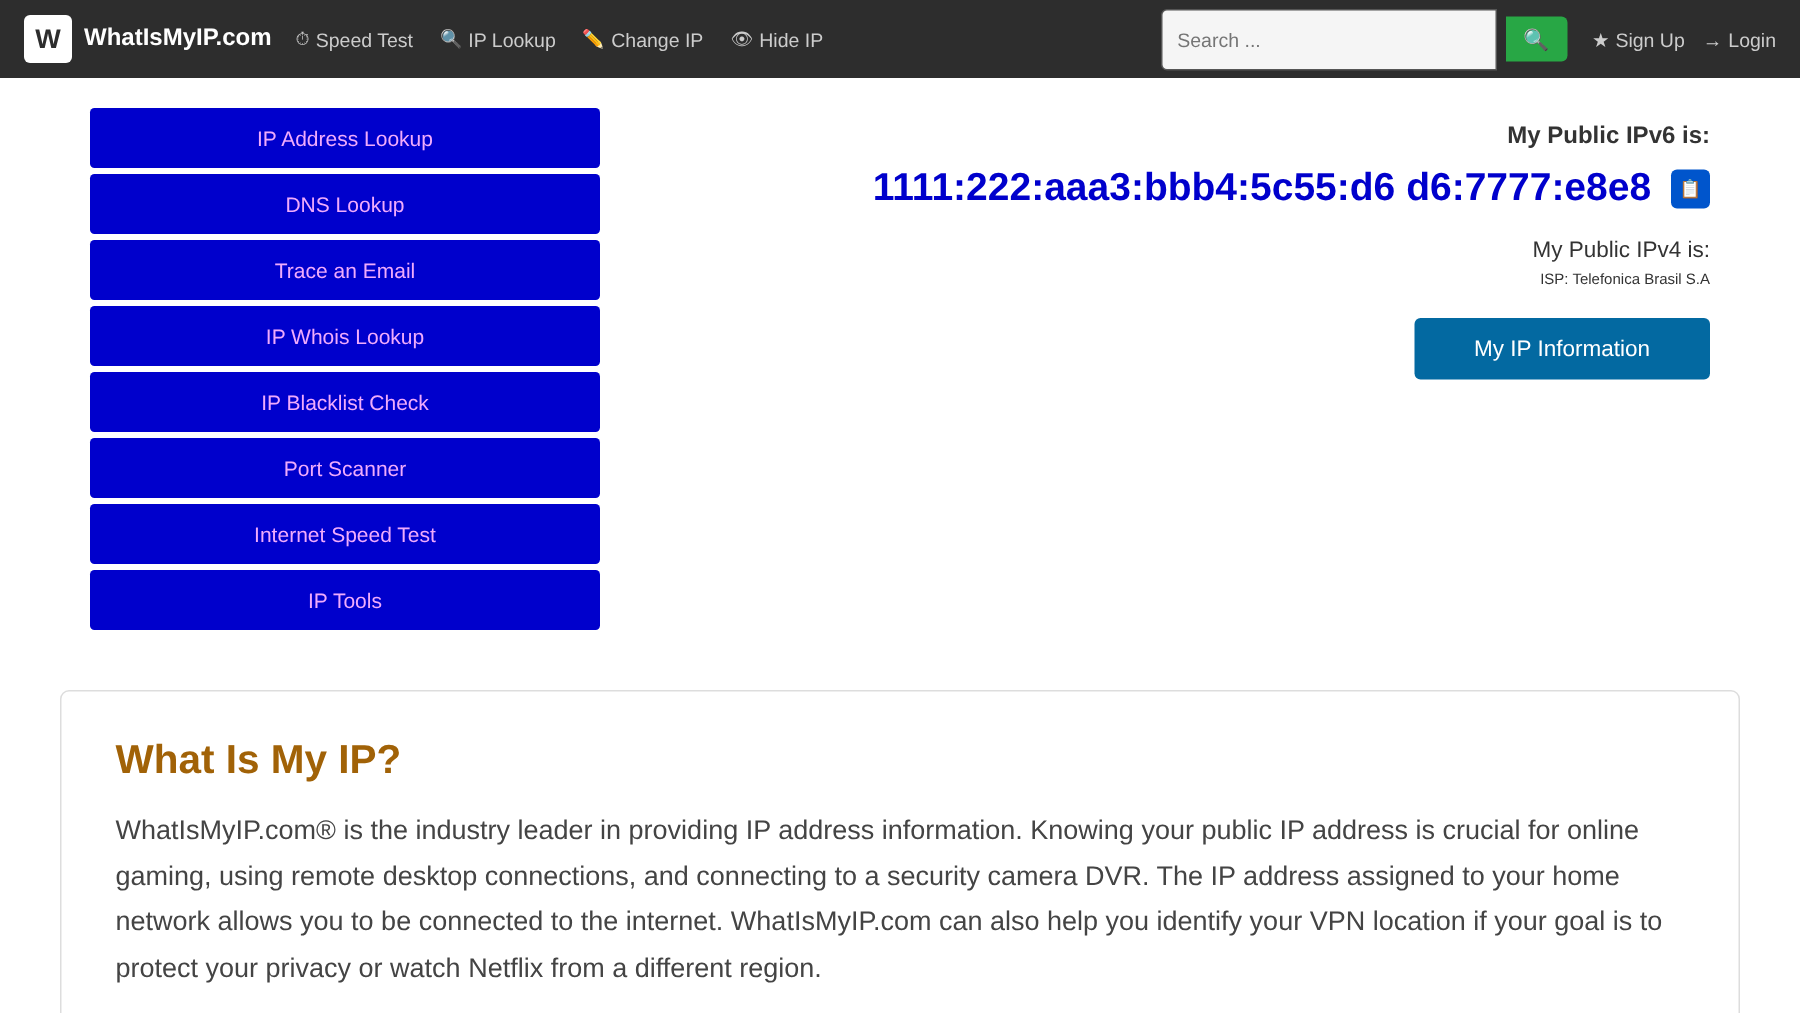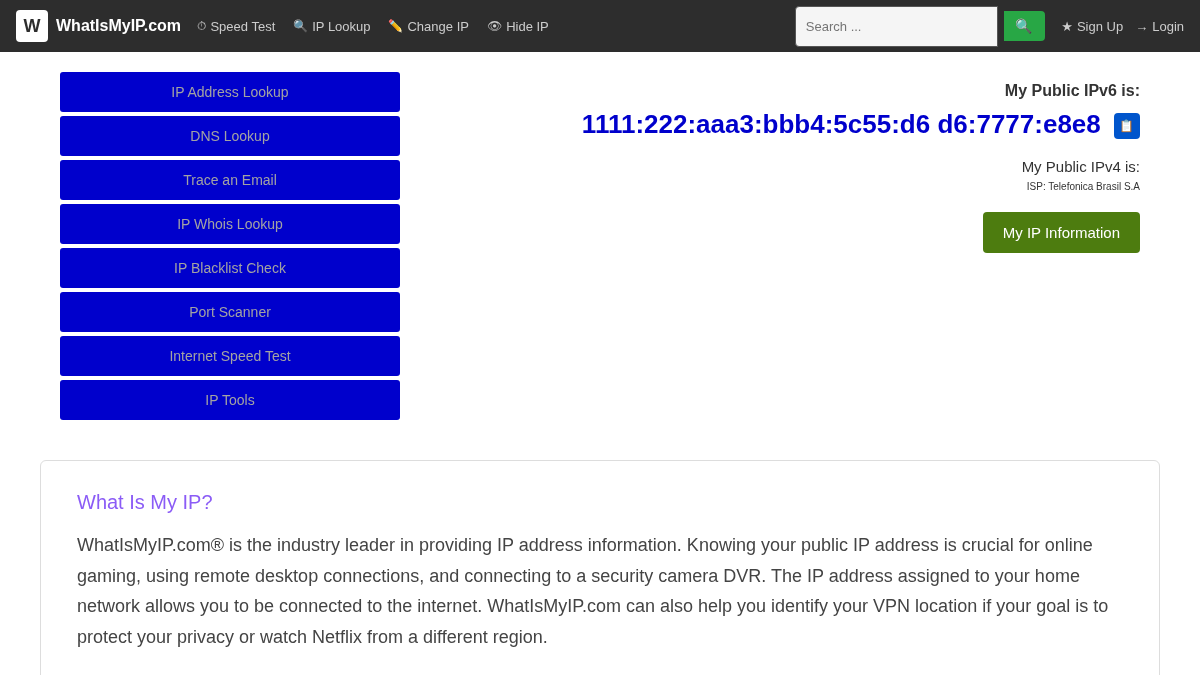--- a/index.html
+++ b/index.html
@@ -51,21 +51,21 @@
       cursor: pointer;
       white-space: nowrap;
     }
     .nav-icon { font-size: 12px; }
     .search-area {
       display: flex;
       align-items: center;
       gap: 6px;
     }
     .search-input {
-      width: 203px;
+      width: 224px;
       padding: 12px 10px;
       border: 1px solid #555;
       border-radius: 4px 0 0 4px;
       background: #f5f5f5;
       font-size: 13px;
       outline: none;
     }
     .search-btn {
       background: #28a745;
       border: none;
@@ -101,21 +101,21 @@
 
     
     .sidebar {
       display: flex;
       flex-direction: column;
       gap: 4px;
       min-width: 340px;
     }
     .sidebar-btn {
       background: #0000cc;
-      color: #a3a3a3;
+      color: #f0abfc;
       border: none;
       padding: 12px 16px;
       text-align: center;
       cursor: pointer;
       font-size: 14px;
       border-radius: 3px;
       width: 100%;
     }
 
     
@@ -190,40 +190,40 @@
       height: 18px;
       font-size: 11px;
       cursor: pointer;
     }
     .isp-row {
       font-size: 10px;
       color: #333;
       margin-bottom: 20px;
     }
     .my-ip-btn {
-      background: #4d7c0f;
+      background: #0369a1;
       color: #fff;
       border: none;
-      padding: 12px 20px;
+      padding: 12px 40px;
       font-size: 15px;
       cursor: pointer;
       border-radius: 4px;
     }
 
     
     .what-section {
       margin: 20px 40px;
       border: 1px solid #ddd;
       border-radius: 6px;
       padding: 30px 36px;
     }
     .what-title {
-      font-size: 20px;
-      font-weight: normal;
-      color: #8b5cf6;
+      font-size: 27px;
+      font-weight: bold;
+      color: #a16207;
       margin-bottom: 16px;
     }
     .what-text {
       font-size: 18px;
       color: #444;
       line-height: 1.7;
     }
   </style>
 </head>
 <body>

